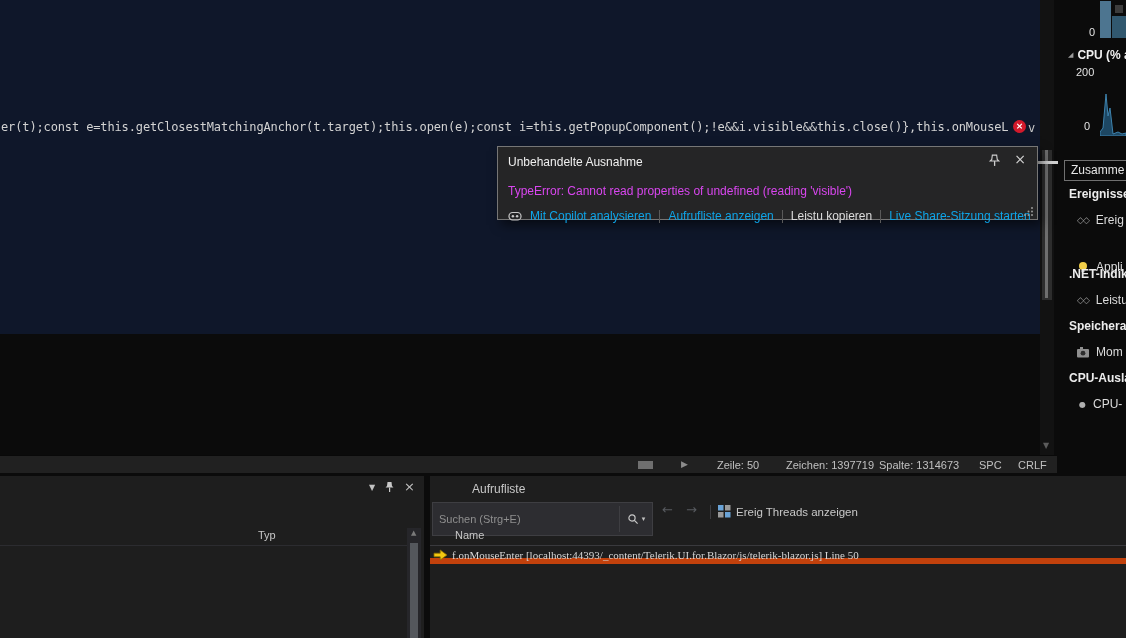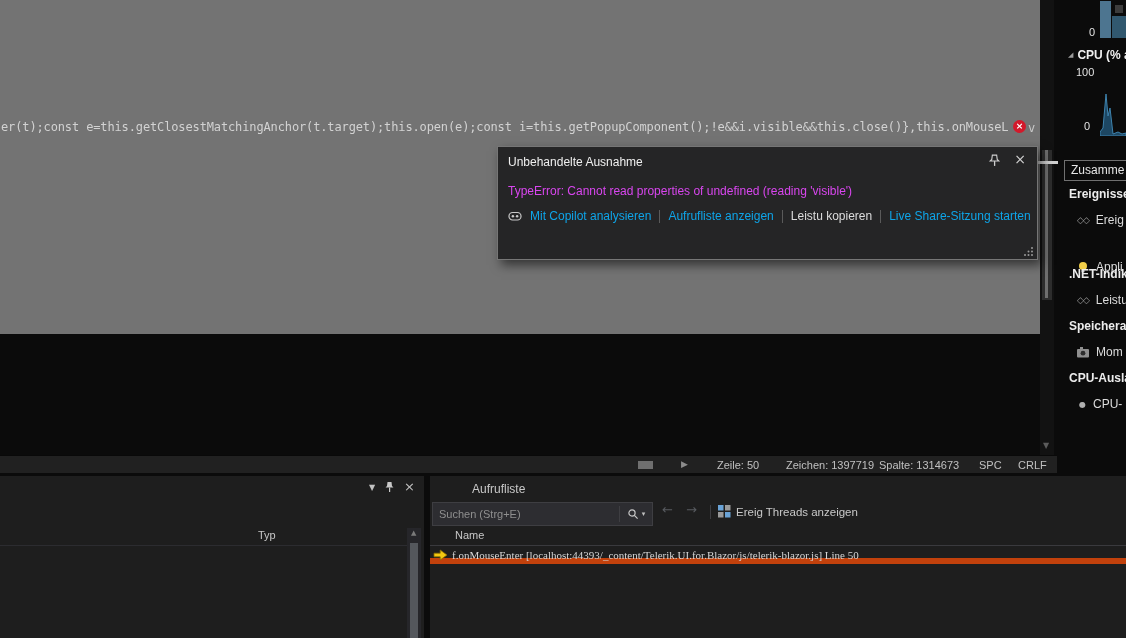--- a/index.html
+++ b/index.html
@@ -6,42 +6,42 @@
   html,body { background:#000; }
   .screen {
     position:relative; width:1126px; height:638px; overflow:hidden;
     background:#0b0b0b; font-family:"Liberation Sans",sans-serif; color:#c8c8c8;
     -webkit-font-smoothing:antialiased;
   }
   .abs { position:absolute; }
   .glyph { font-family:"DejaVu Sans",sans-serif; }
 
   
-  .editor { position:absolute; left:0; top:0; width:1040px; height:334px; background:#737373; }
+  .editor { position:absolute; left:0; top:0; width:1040px; height:334px; background:#0f172a; }
   .code-line {
     position:absolute; left:1px; top:121px; width:1012px; overflow:hidden;
     font-family:"DejaVu Sans Mono",monospace; font-size:12px; line-height:13px;
     letter-spacing:-0.13px; color:#d2d2d2; white-space:pre;
   }
   .code-after { position:absolute; left:1028px; top:121px; font-family:"DejaVu Sans Mono",monospace; font-size:12px; color:#c9c9c9; }
   .error-badge {
     position:absolute; left:1013px; top:120px; width:13px; height:13px; border-radius:50%;
     background:#d3192b; color:#fff; font-size:9px; line-height:13px; font-weight:bold; text-align:center;
   }
 
   
   .v-scroll { position:absolute; left:1040px; top:0; width:14px; height:455px; background:#121212; }
   .v-thumb { position:absolute; left:2px; top:150px; width:10px; height:150px; background:#2d2d2d; }
   .v-caret-line { position:absolute; left:5px; top:150px; width:3px; height:148px; background:#6f6f6f; }
   .v-down { position:absolute; left:3px; top:441px; font-size:8px; color:#5c5c5c; }
   .splitter-dash { position:absolute; left:1036px; top:161px; width:22px; height:3px; background:#cfcfcf; }
 
   
   .popup {
-    position:absolute; left:497px; top:146px; width:541px; height:114px;
+    position:absolute; left:497px; top:146px; width:541px; height:74px;
     background:#252526; border:1px solid #767676; box-shadow:4px 5px 10px rgba(0,0,0,.55);
   }
   .popup-title { position:absolute; left:10px; top:8px; font-size:12px; color:#f0f0f0; }
   .popup-pin { position:absolute; right:36px; top:7px; width:13px; height:13px; cursor:pointer; }
   .popup-close { position:absolute; right:11px; top:4px; font-size:14px; color:#d0d0d0; cursor:pointer; }
   .popup-msg { position:absolute; left:10px; top:37px; font-size:12px; color:#d946ef; }
   .popup-actions { position:absolute; left:10px; top:62px; display:flex; align-items:center; gap:8px; font-size:12px; white-space:nowrap; }
   .popup-link { color:#0ea5e9; cursor:pointer; }
   .popup-plain { color:#dcdcdc; cursor:pointer; }
   .popup-sep { width:1px; height:13px; background:#5a5a5a; }
@@ -60,21 +60,21 @@
   .lp-close { font-size:13px; color:#c0c0c0; cursor:pointer; line-height:12px; }
   .lp-typ { position:absolute; left:258px; top:53px; font-size:11px; color:#c8c8c8; }
   .lp-headline { position:absolute; left:0; top:69px; width:407px; height:1px; background:#2c2c30; }
   .lp-scroll { position:absolute; left:407px; top:52px; width:14px; height:110px; background:#26262a; }
   .lp-up { position:absolute; left:4px; top:1px; font-size:7px; color:#7a7a7a; }
   .lp-thumb { position:absolute; left:3px; top:15px; width:8px; height:95px; background:#54575c; }
 
   
   .cs-panel { position:absolute; left:430px; top:476px; width:696px; height:162px; background:#1e1e1e; }
   .cs-title { position:absolute; left:3px; top:6px; font-size:12px; color:#c8c8c8;margin-left:39px; }
-  .cs-search { position:absolute; left:2px; top:26px; width:221px; height:24px; background:#2d2d31; border:1px solid #3e3e42; display:flex; align-items:stretch; }
+  .cs-search { position:absolute; left:2px; top:26px; width:221px; height:34px; background:#2d2d31; border:1px solid #3e3e42; display:flex; align-items:stretch; }
   .cs-search input { flex:1; min-width:0; background:transparent; border:none; outline:none; color:#c8c8c8; font-size:11px; font-family:"Liberation Sans",sans-serif; padding:0 6px; }
   .cs-search input::placeholder { color:#8f8f8f; opacity:1; }
   .cs-search-divider { width:1px; background:#3e3e42; margin:3px 0; }
   .cs-search-icons { width:32px; display:flex; align-items:center; justify-content:center; gap:3px; cursor:pointer; }
   .cs-caret { font-size:7px; color:#c0c0c0; }
   .cs-nav { position:absolute; top:26px; font-size:13px; color:#585b60; cursor:default; }
   .cs-toolsep { position:absolute; left:280px; top:29px; width:1px; height:14px; background:#3e3e42; }
   .cs-grid { position:absolute; left:288px; top:29px; cursor:pointer; }
   .cs-threads { position:absolute; left:306px; top:30px; font-size:11.5px; color:#c8c8c8; cursor:pointer; }
   .cs-name { position:absolute; left:25px; top:53px; font-size:11px; color:#c8c8c8; }
@@ -186,21 +186,21 @@
     <rect x="0" y="1" width="11" height="37" fill="#4d7590"></rect>
     <rect x="12" y="16" width="14" height="22" fill="#31586f"></rect>
     <rect x="15" y="5" width="8" height="8" fill="#3c3c3c"></rect>
   </svg>
   <span class="axis" style="left:1089px; top:26px;">0</span>
 
   <div class="cpu-head">
     <span class="tri glyph">◢</span>
     <span class="txt">CPU (% a</span>
   </div>
-  <span class="axis" style="left:1076px; top:66px;">100</span>
+  <span class="axis" style="left:1076px; top:66px;">200</span>
 
   <svg class="abs" style="left:1100px; top:88px;" width="26" height="48" viewBox="0 0 26 48">
     <polygon points="0,48 0,44 3,40 6,6 8,28 10,20 13,46 18,44 22,46 26,45 26,48" fill="#1d4763" stroke="#3e83ae" stroke-width="1"></polygon>
   </svg>
   <span class="axis" style="left:1084px; top:120px;">0</span>
 
   <div class="summary-tab">Zusamme</div>
 
   <div class="diag-row" style="left:1069px; top:187px;">
     <span class="diag-header">Ereignisse</span>

